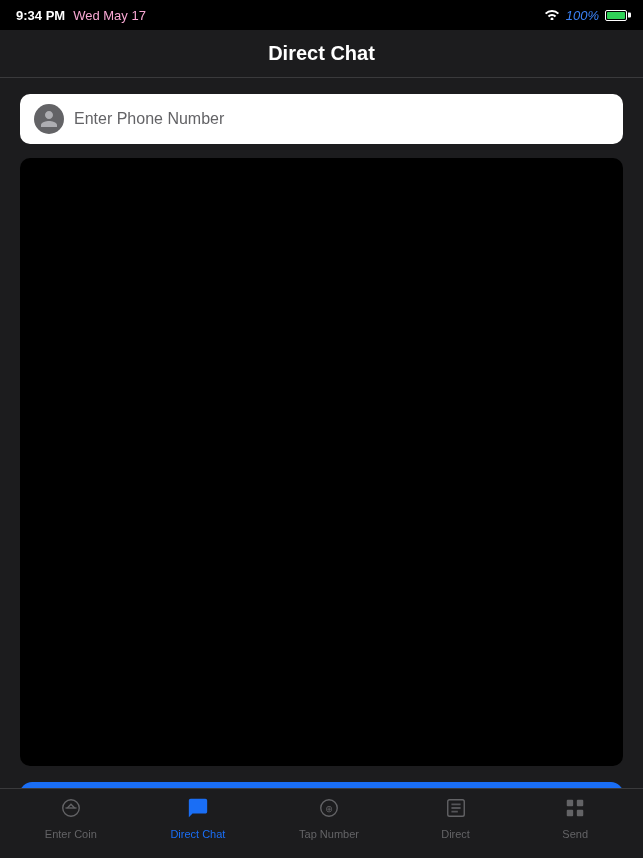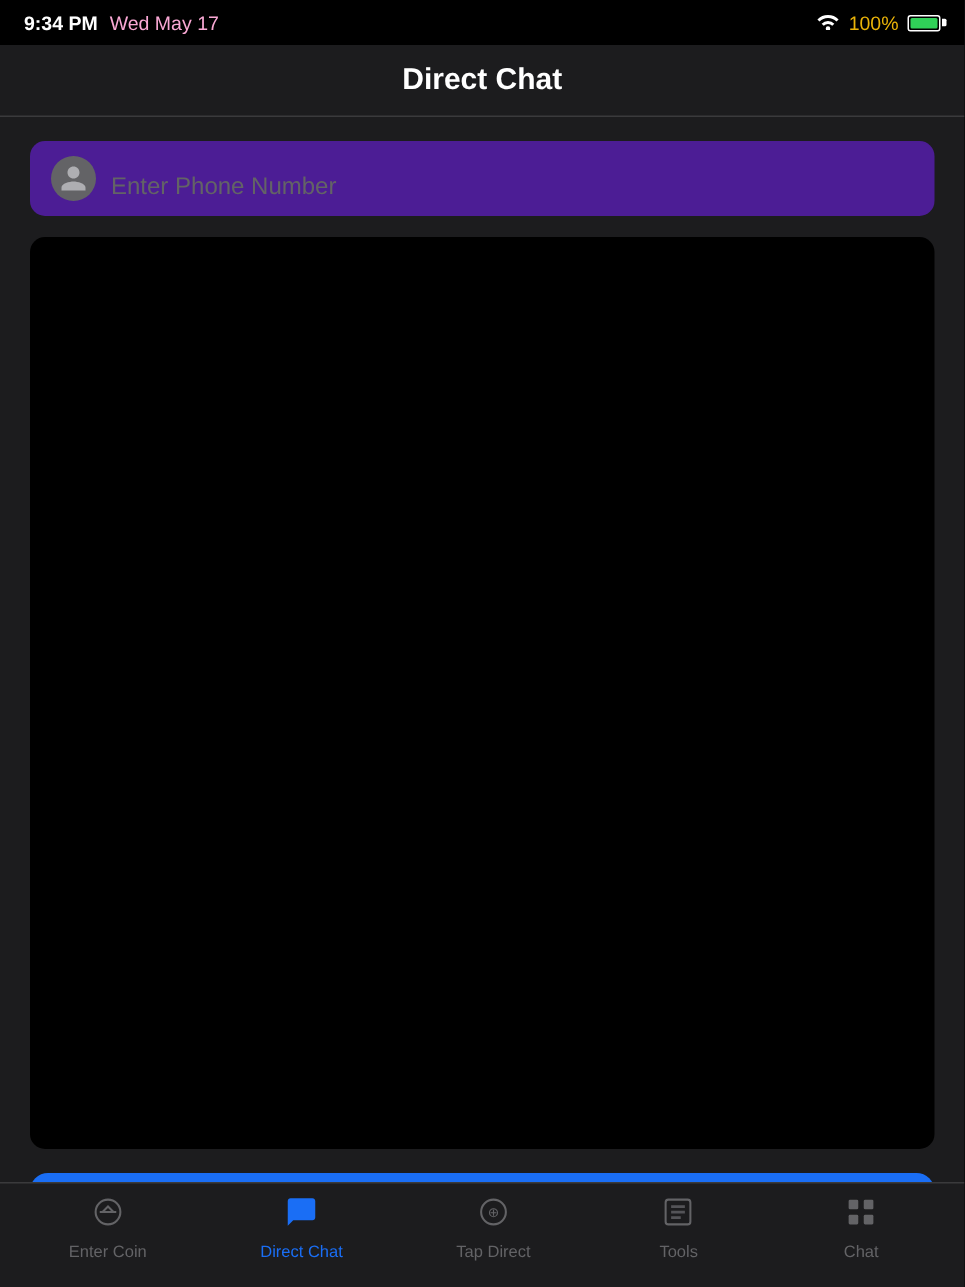--- a/index.html
+++ b/index.html
@@ -46,21 +46,22 @@
       gap: 6px;
     }
 
     .wifi-icon {
       color: #ffffff;
       font-size: 13px;
     }
 
     .battery-text {
       font-size: 13px;
-      color: #eab308;
+      color: #3b82f6;
+      font-style: italic;
     }
 
     .battery-icon {
       display: inline-block;
       width: 22px;
       height: 11px;
       border: 1.5px solid #ffffff;
       border-radius: 2px;
       position: relative;
       vertical-align: middle;
@@ -107,22 +108,22 @@
       padding: 16px 20px;
       display: flex;
       flex-direction: column;
       gap: 14px;
       height: calc(858px - 30px - 54px - 70px);
     }
 
     
     .phone-input-container {
       display: flex;
-      align-items: flex-end;
-      background-color: #4c1d95;
+      align-items: center;
+      background-color: #ffffff;
       border-radius: 10px;
       padding: 10px 14px;
       gap: 10px;
     }
 
     .person-icon {
       width: 30px;
       height: 30px;
       border-radius: 50%;
       background-color: #636366;
@@ -320,38 +321,38 @@
     <span class="tab-label active">Direct Chat</span>
   </div>
 
   <div class="tab-item">
     <span class="tab-icon">
       <svg viewBox="0 0 24 24" fill="none">
         <circle cx="12" cy="12" r="9" stroke="#636366" stroke-width="1.5"></circle>
         <text x="12" y="16" text-anchor="middle" font-size="10" fill="#636366">⊕</text>
       </svg>
     </span>
-    <span class="tab-label">Tap Direct</span>
+    <span class="tab-label">Tap Number</span>
   </div>
 
   <div class="tab-item">
     <span class="tab-icon">
       <svg viewBox="0 0 24 24" fill="#636366">
         <path d="M7 7h10v2H7zm0 4h10v2H7zm0 4h7v2H7z" opacity="0.8"></path>
         <rect x="3" y="3" width="18" height="18" rx="2" stroke="#636366" stroke-width="1.5" fill="none"></rect>
       </svg>
     </span>
-    <span class="tab-label">Tools</span>
+    <span class="tab-label">Direct</span>
   </div>
 
   <div class="tab-item">
     <span class="tab-icon">
       <svg viewBox="0 0 24 24" fill="#636366">
         <rect x="3" y="3" width="7" height="7" rx="1"></rect>
         <rect x="14" y="3" width="7" height="7" rx="1"></rect>
         <rect x="3" y="14" width="7" height="7" rx="1"></rect>
         <rect x="14" y="14" width="7" height="7" rx="1"></rect>
       </svg>
     </span>
-    <span class="tab-label">Chat</span>
+    <span class="tab-label">Send</span>
   </div>
 
 </div>
 
 </body></html>

